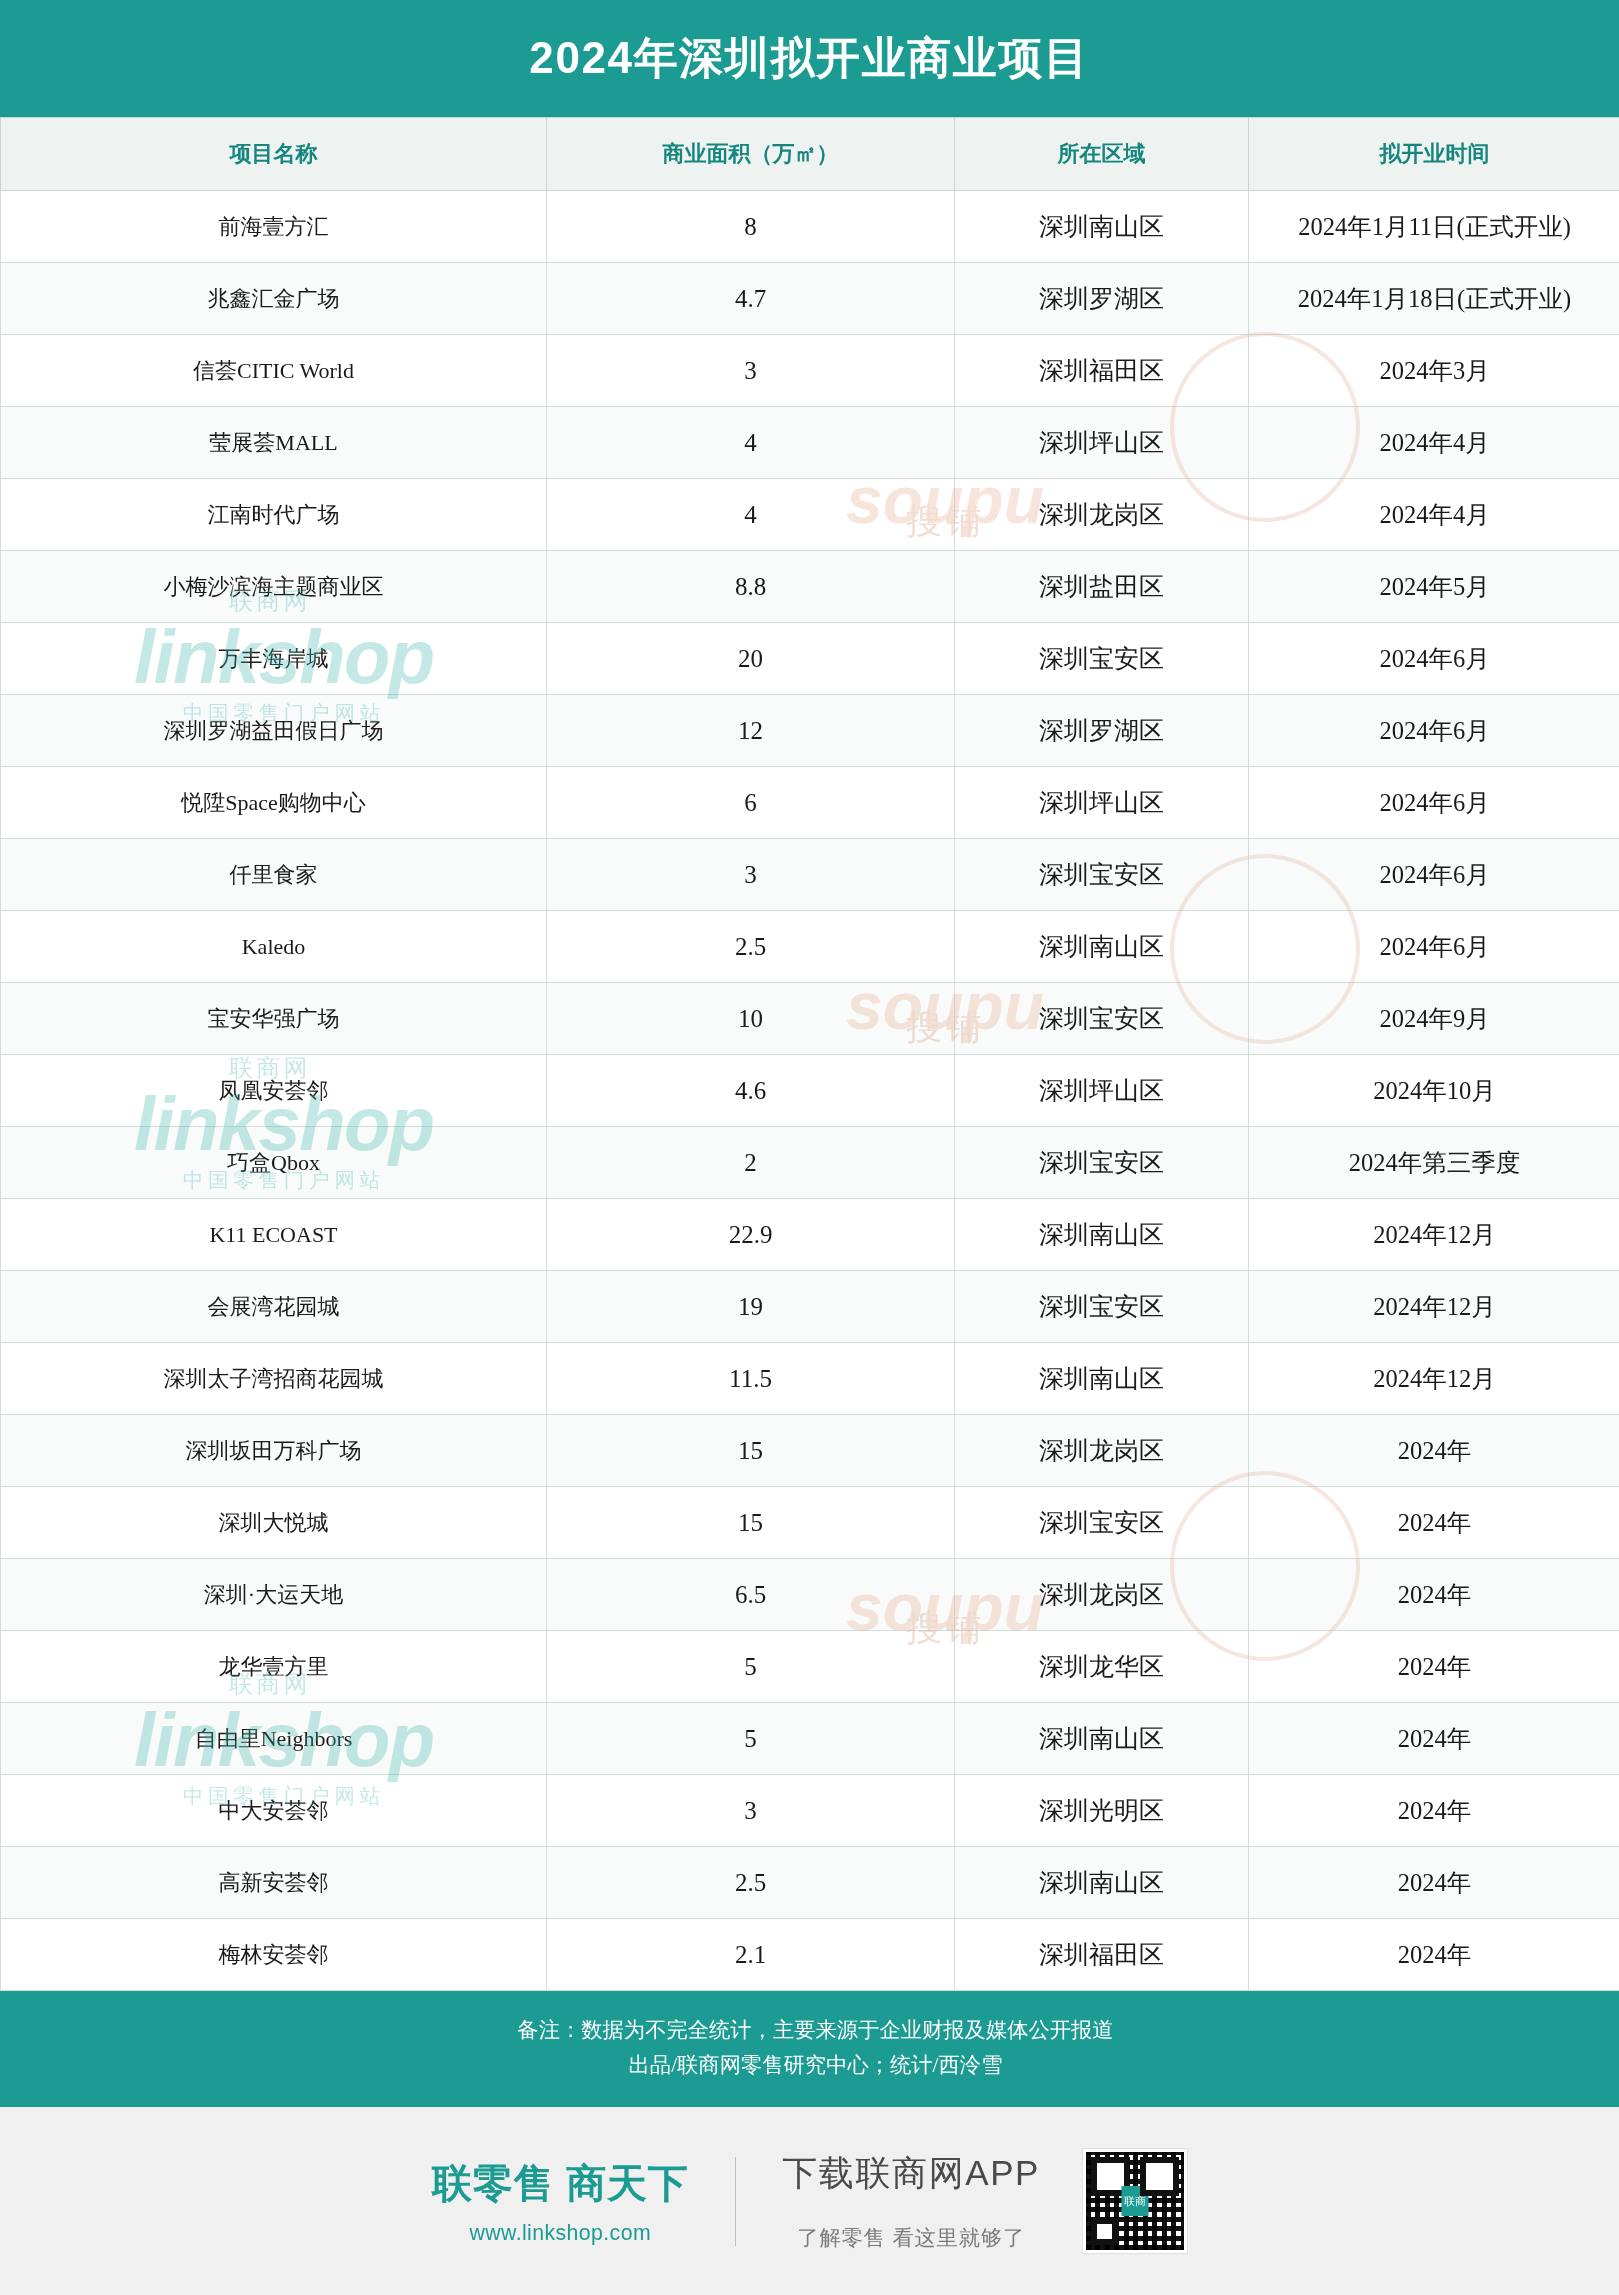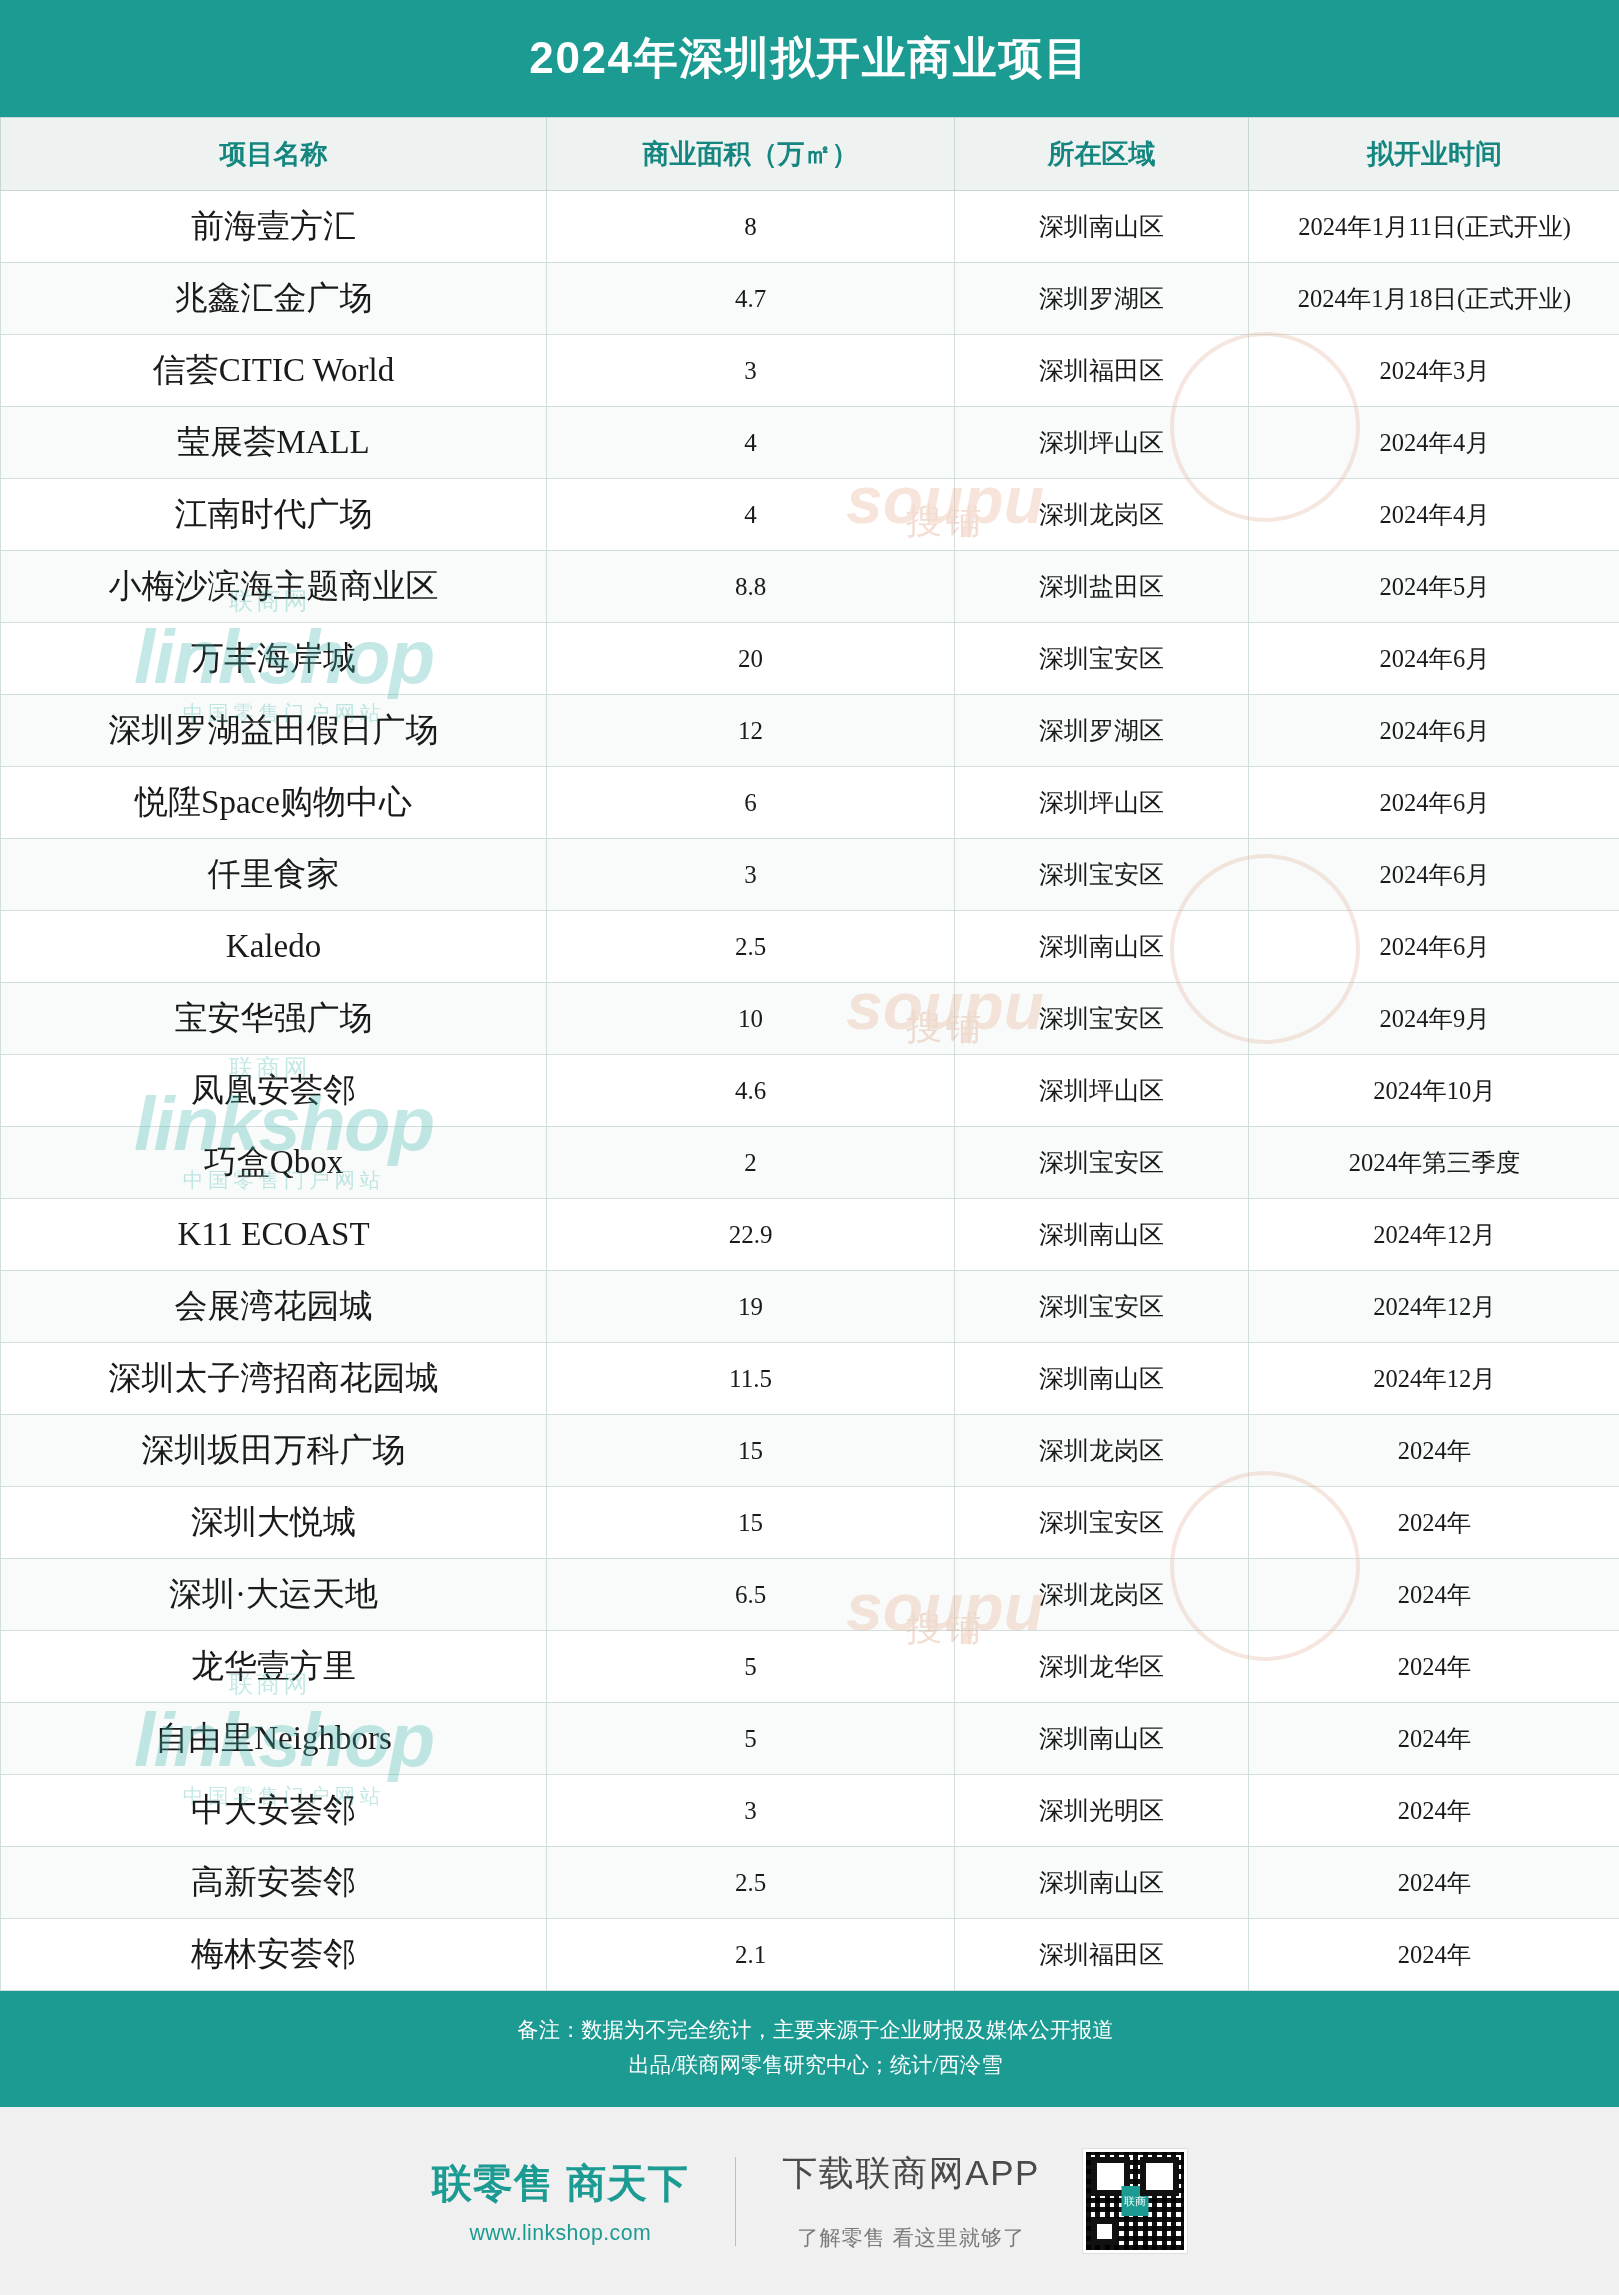--- a/index.html
+++ b/index.html
@@ -54,21 +54,21 @@
     table-layout: fixed;
   }
   table.data-table col.c0 { width: 546px; }
   table.data-table col.c1 { width: 408px; }
   table.data-table col.c2 { width: 294px; }
   table.data-table col.c3 { width: 372px; }
 
   table.data-table thead th {
     background: #eef2f1;
     color: #14867f;
-    font-size: 27px;
+    font-size: 22px;
     font-weight: bold;
     height: 73px;
     border: 0.8px solid #c8d7d4;
     font-family: "Liberation Serif", "DejaVu Serif", serif;
     text-align: center;
     vertical-align: middle;
     margin-left: 8px;
   }
   table.data-table tbody td {
     height: 72px;
@@ -76,21 +76,21 @@
     font-size: 25px;
     color: #1a1a1a;
     text-align: center;
     vertical-align: middle;
     background: transparent;
     font-family: "Liberation Serif", "DejaVu Serif", serif;
   }
   table.data-table tbody tr:nth-child(even) td {
     background: rgba(243,247,246,0.55);
   }
-  table.data-table tbody td.col-name { font-size: 33px; }
+  table.data-table tbody td.col-name { font-size: 22px; }
   table.data-table tbody td.col-date { font-size: 24.5px; }
 
   
   .footnote {
     background: #1b9b92;
     color: #ffffff;
     flex: none;
     padding: 22px 0 24px 0;
     text-align: center;
     position: relative;

